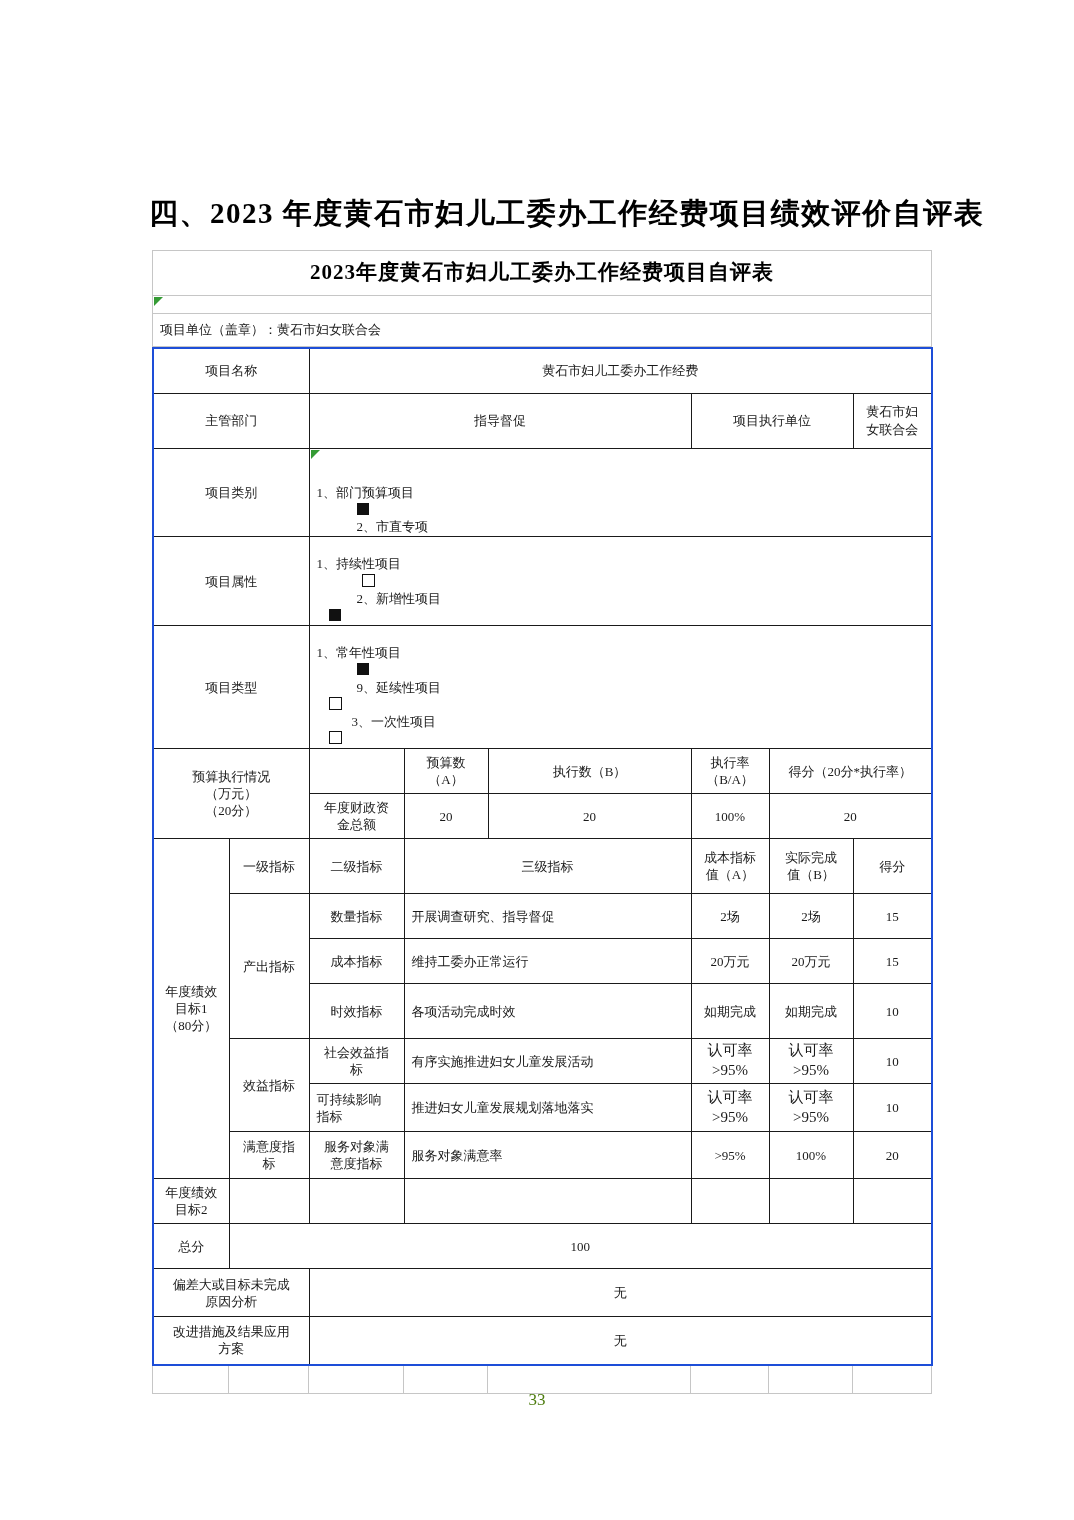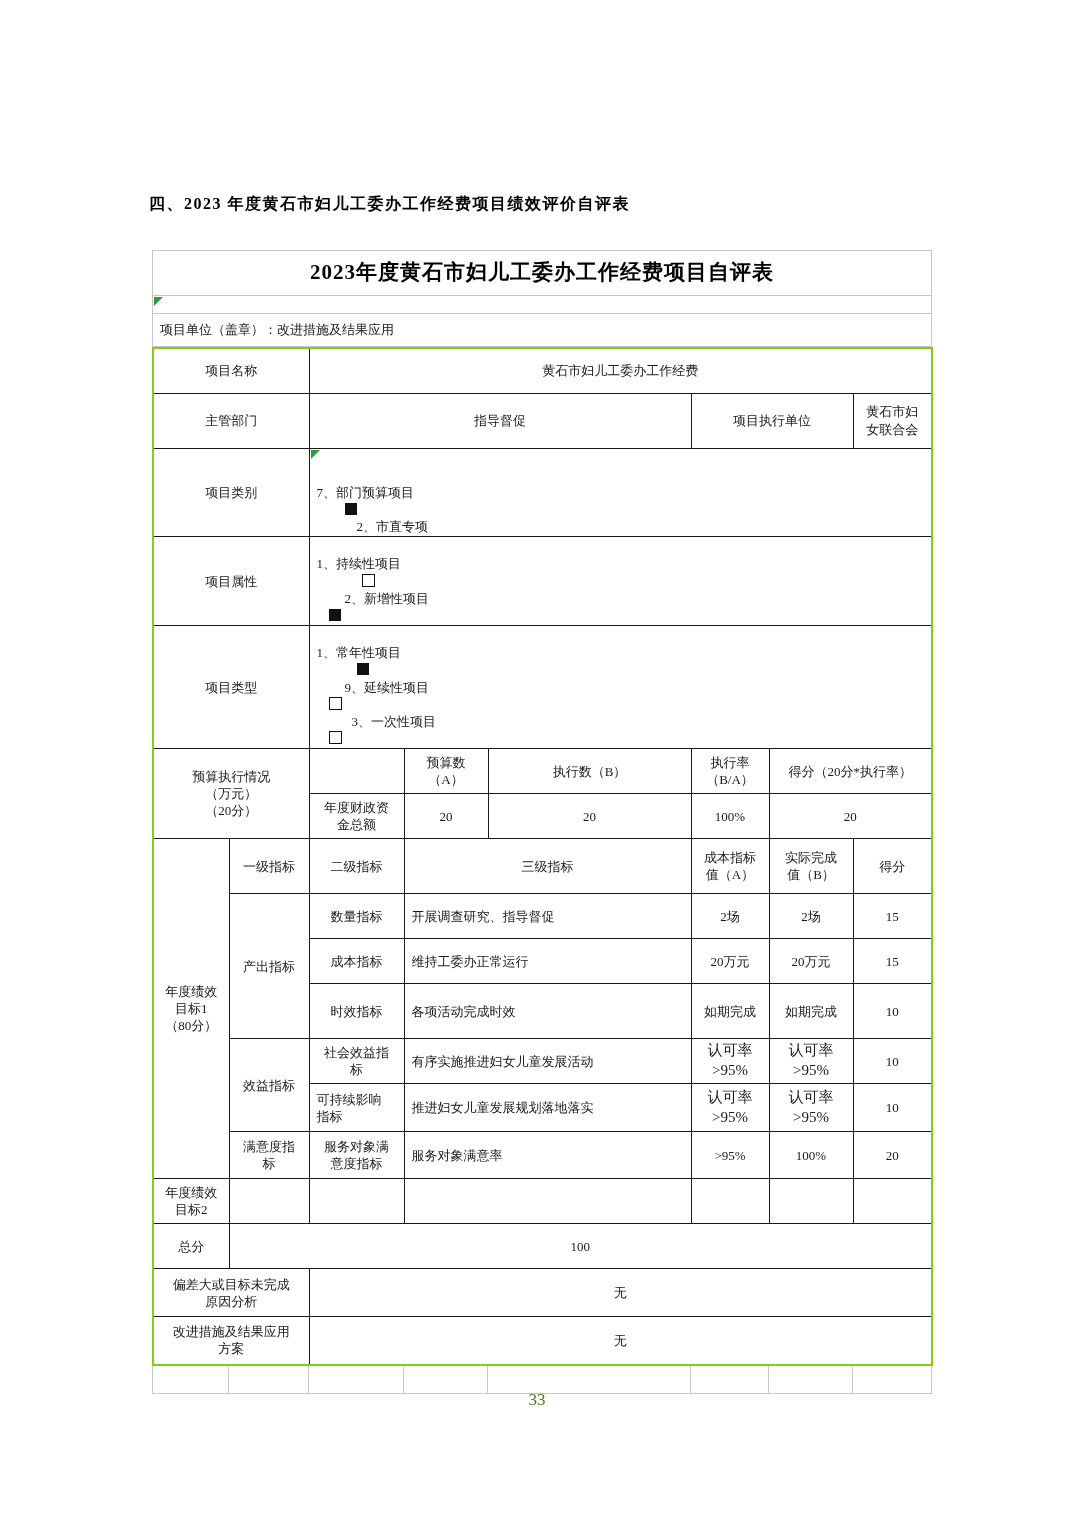--- a/index.html
+++ b/index.html
@@ -4,51 +4,51 @@
 <style>
   html,body{margin:0;padding:0;}
   body{
     width:1074px;height:1520px;position:relative;background:#ffffff;
     font-family:"Liberation Serif", serif;color:#111;
     -webkit-font-smoothing:antialiased;
   }
   .heading{
     position:absolute;left:149px;top:194px;width:800px;
     font-family:"Liberation Serif", serif;
-    font-weight:bold;font-size:16px;letter-spacing:1.5px;color:#000;
+    font-weight:bold;font-size:29px;letter-spacing:1.5px;color:#000;
     white-space:nowrap;
   }
   .tbl-stack{position:absolute;left:152px;top:250px;width:779px;}
   table{border-collapse:collapse;table-layout:fixed;width:779px;}
   td{
     font-size:13px;text-align:center;vertical-align:middle;
     padding:1px 3px;line-height:1.32;white-space:pre-line;color:#1a1a1a;
     overflow:hidden;position:relative;
   }
   
   table.light{border:1px solid #c6c6c6;}
   table.light td{border:1px solid #c6c6c6;}
   table.light tr.noline td{border-left:none;border-right:none;}
   
-  table.main{border:2px solid #84cc16;border-collapse:collapse;}
+  table.main{border:2px solid #1d4ed8;border-collapse:collapse;}
   table.main td{border:1px solid #1a1a1a;}
   .title-cell{
     font-family:"Liberation Serif", serif;font-weight:bold;font-size:21px;
     letter-spacing:1px;color:#000;white-space:nowrap;
   }
   .tl{text-align:left;padding-left:7px;}
   .sm{font-size:15px;letter-spacing:0;}
   .cb{display:inline-block;width:12px;height:12px;vertical-align:-1px;}
   .cb-filled{background:#111;}
   .cb-empty{width:11px;height:11px;border:1.5px solid #111;background:#fff;}
   .tri{
     position:absolute;left:1px;top:1px;width:0;height:0;
     border-top:9px solid #359b35;border-right:9px solid transparent;
   }
-  .gap28{margin-left:28px;} .gap40{margin-left:40px;} .gap12{margin-left:12px;}
+  .gap28{margin-left:40px;} .gap40{margin-left:40px;} .gap12{margin-left:12px;}
   .gap45{margin-left:45px;} .gap35{margin-left:35px;}
   .pagenum{
     position:absolute;left:0;top:1390px;width:1074px;text-align:center;
     font-size:17px;color:#4d7c0f;font-family:"Liberation Serif", serif;
   }
 </style>
 </head>
 <body>
 
 <div class="heading">四、2023 年度黄石市妇儿工委办工作经费项目绩效评价自评表</div>
@@ -67,21 +67,21 @@
         <col style="width:79px">
     </colgroup>
     <tbody>
         <tr class="noline" style="height:45px">
       <td colspan="8" class="title-cell">2023年度黄石市妇儿工委办工作经费项目自评表</td>
     </tr>
     <tr class="noline" style="height:18px">
       <td colspan="8"><div class="tri"></div></td>
     </tr>
     <tr class="noline" style="height:33px">
-      <td colspan="8" class="tl">项目单位（盖章）：改进措施及结果应用</td>
+      <td colspan="8" class="tl">项目单位（盖章）：黄石市妇女联合会</td>
     </tr>
   </tbody>
     </table>
 
   <table class="main">
     <colgroup>
       <col style="width:76px">
         <col style="width:80px">
         <col style="width:95px">
         <col style="width:84px">
@@ -102,21 +102,21 @@
       <td colspan="3">指导督促</td>
       <td colspan="2">项目执行单位</td>
       <td>黄石市妇
 女联合会</td>
     </tr>
 
     <tr style="height:45px">
       <td colspan="2">项目类别</td>
       <td colspan="6" class="tl">
         <div class="tri"></div>
-        <span>7、部门预算项目</span>
+        <span>1、部门预算项目</span>
         <span class="cb cb-filled gap28"></span>
         <span class="gap40">2、市直专项</span>
       </td>
     </tr>
 
     <tr style="height:45px">
       <td colspan="2">项目属性</td>
       <td colspan="6" class="tl">
         <span>1、持续性项目</span>
         <span class="cb cb-empty gap45"></span>

